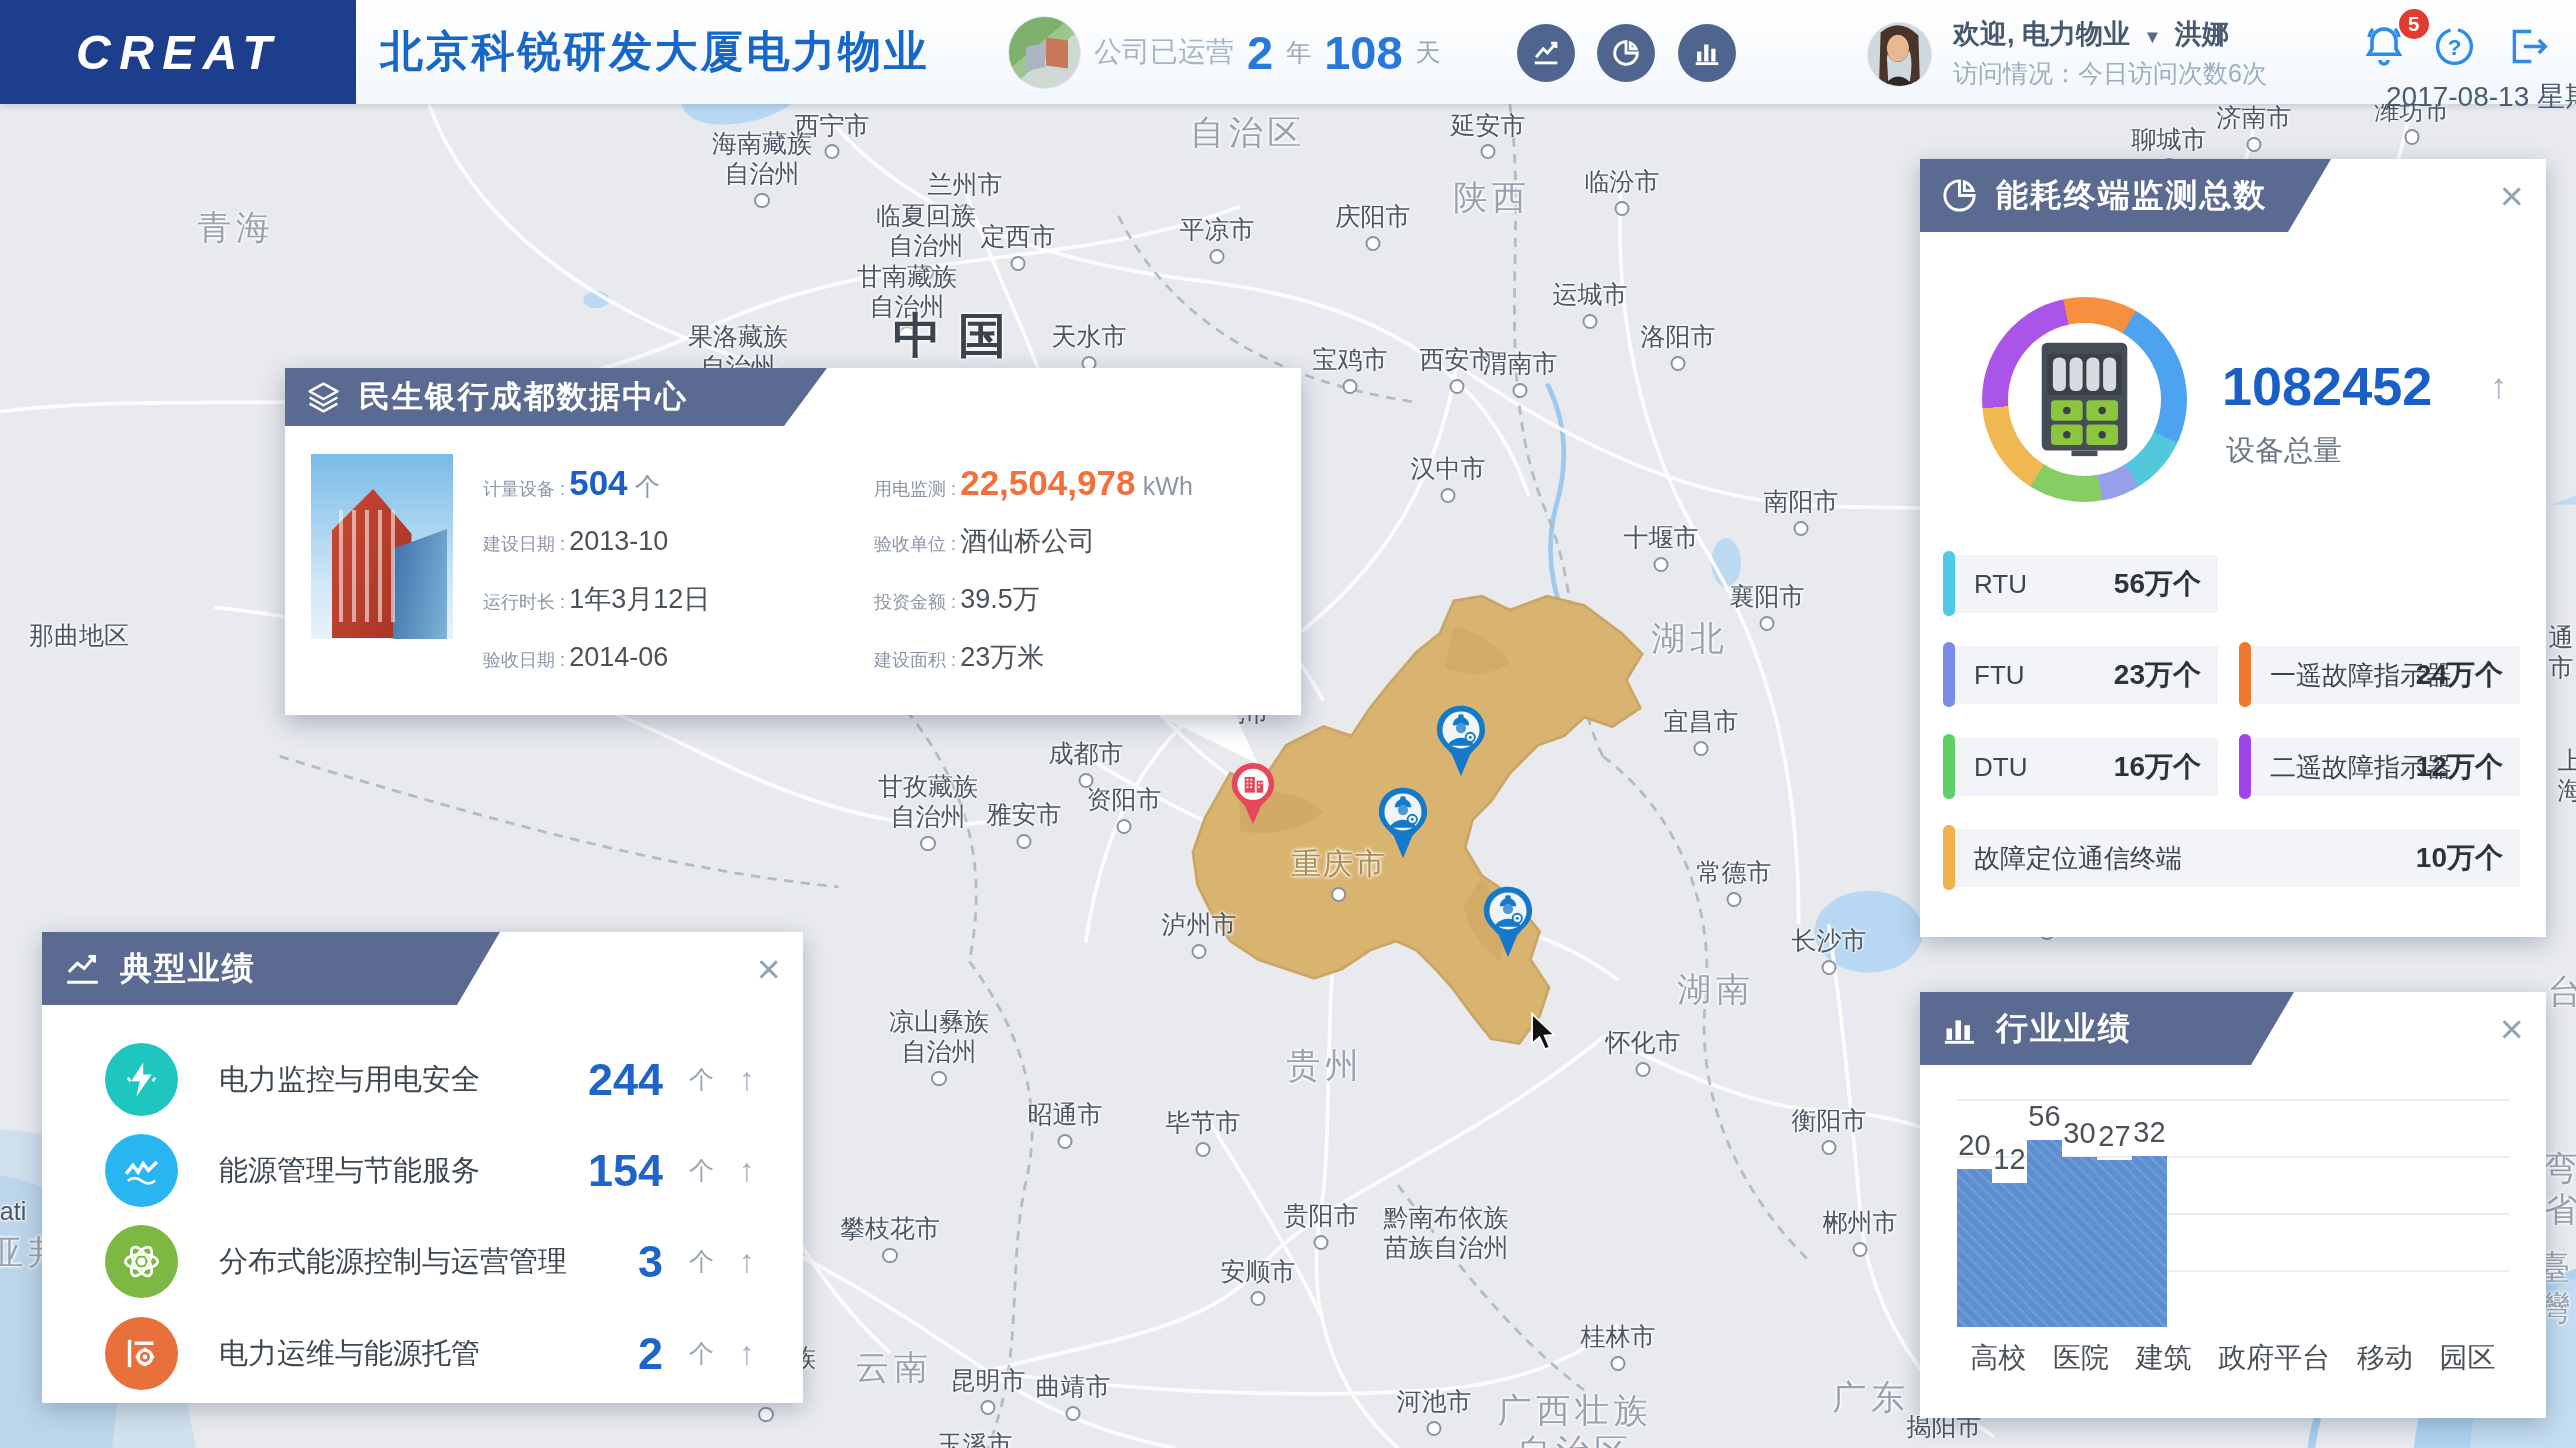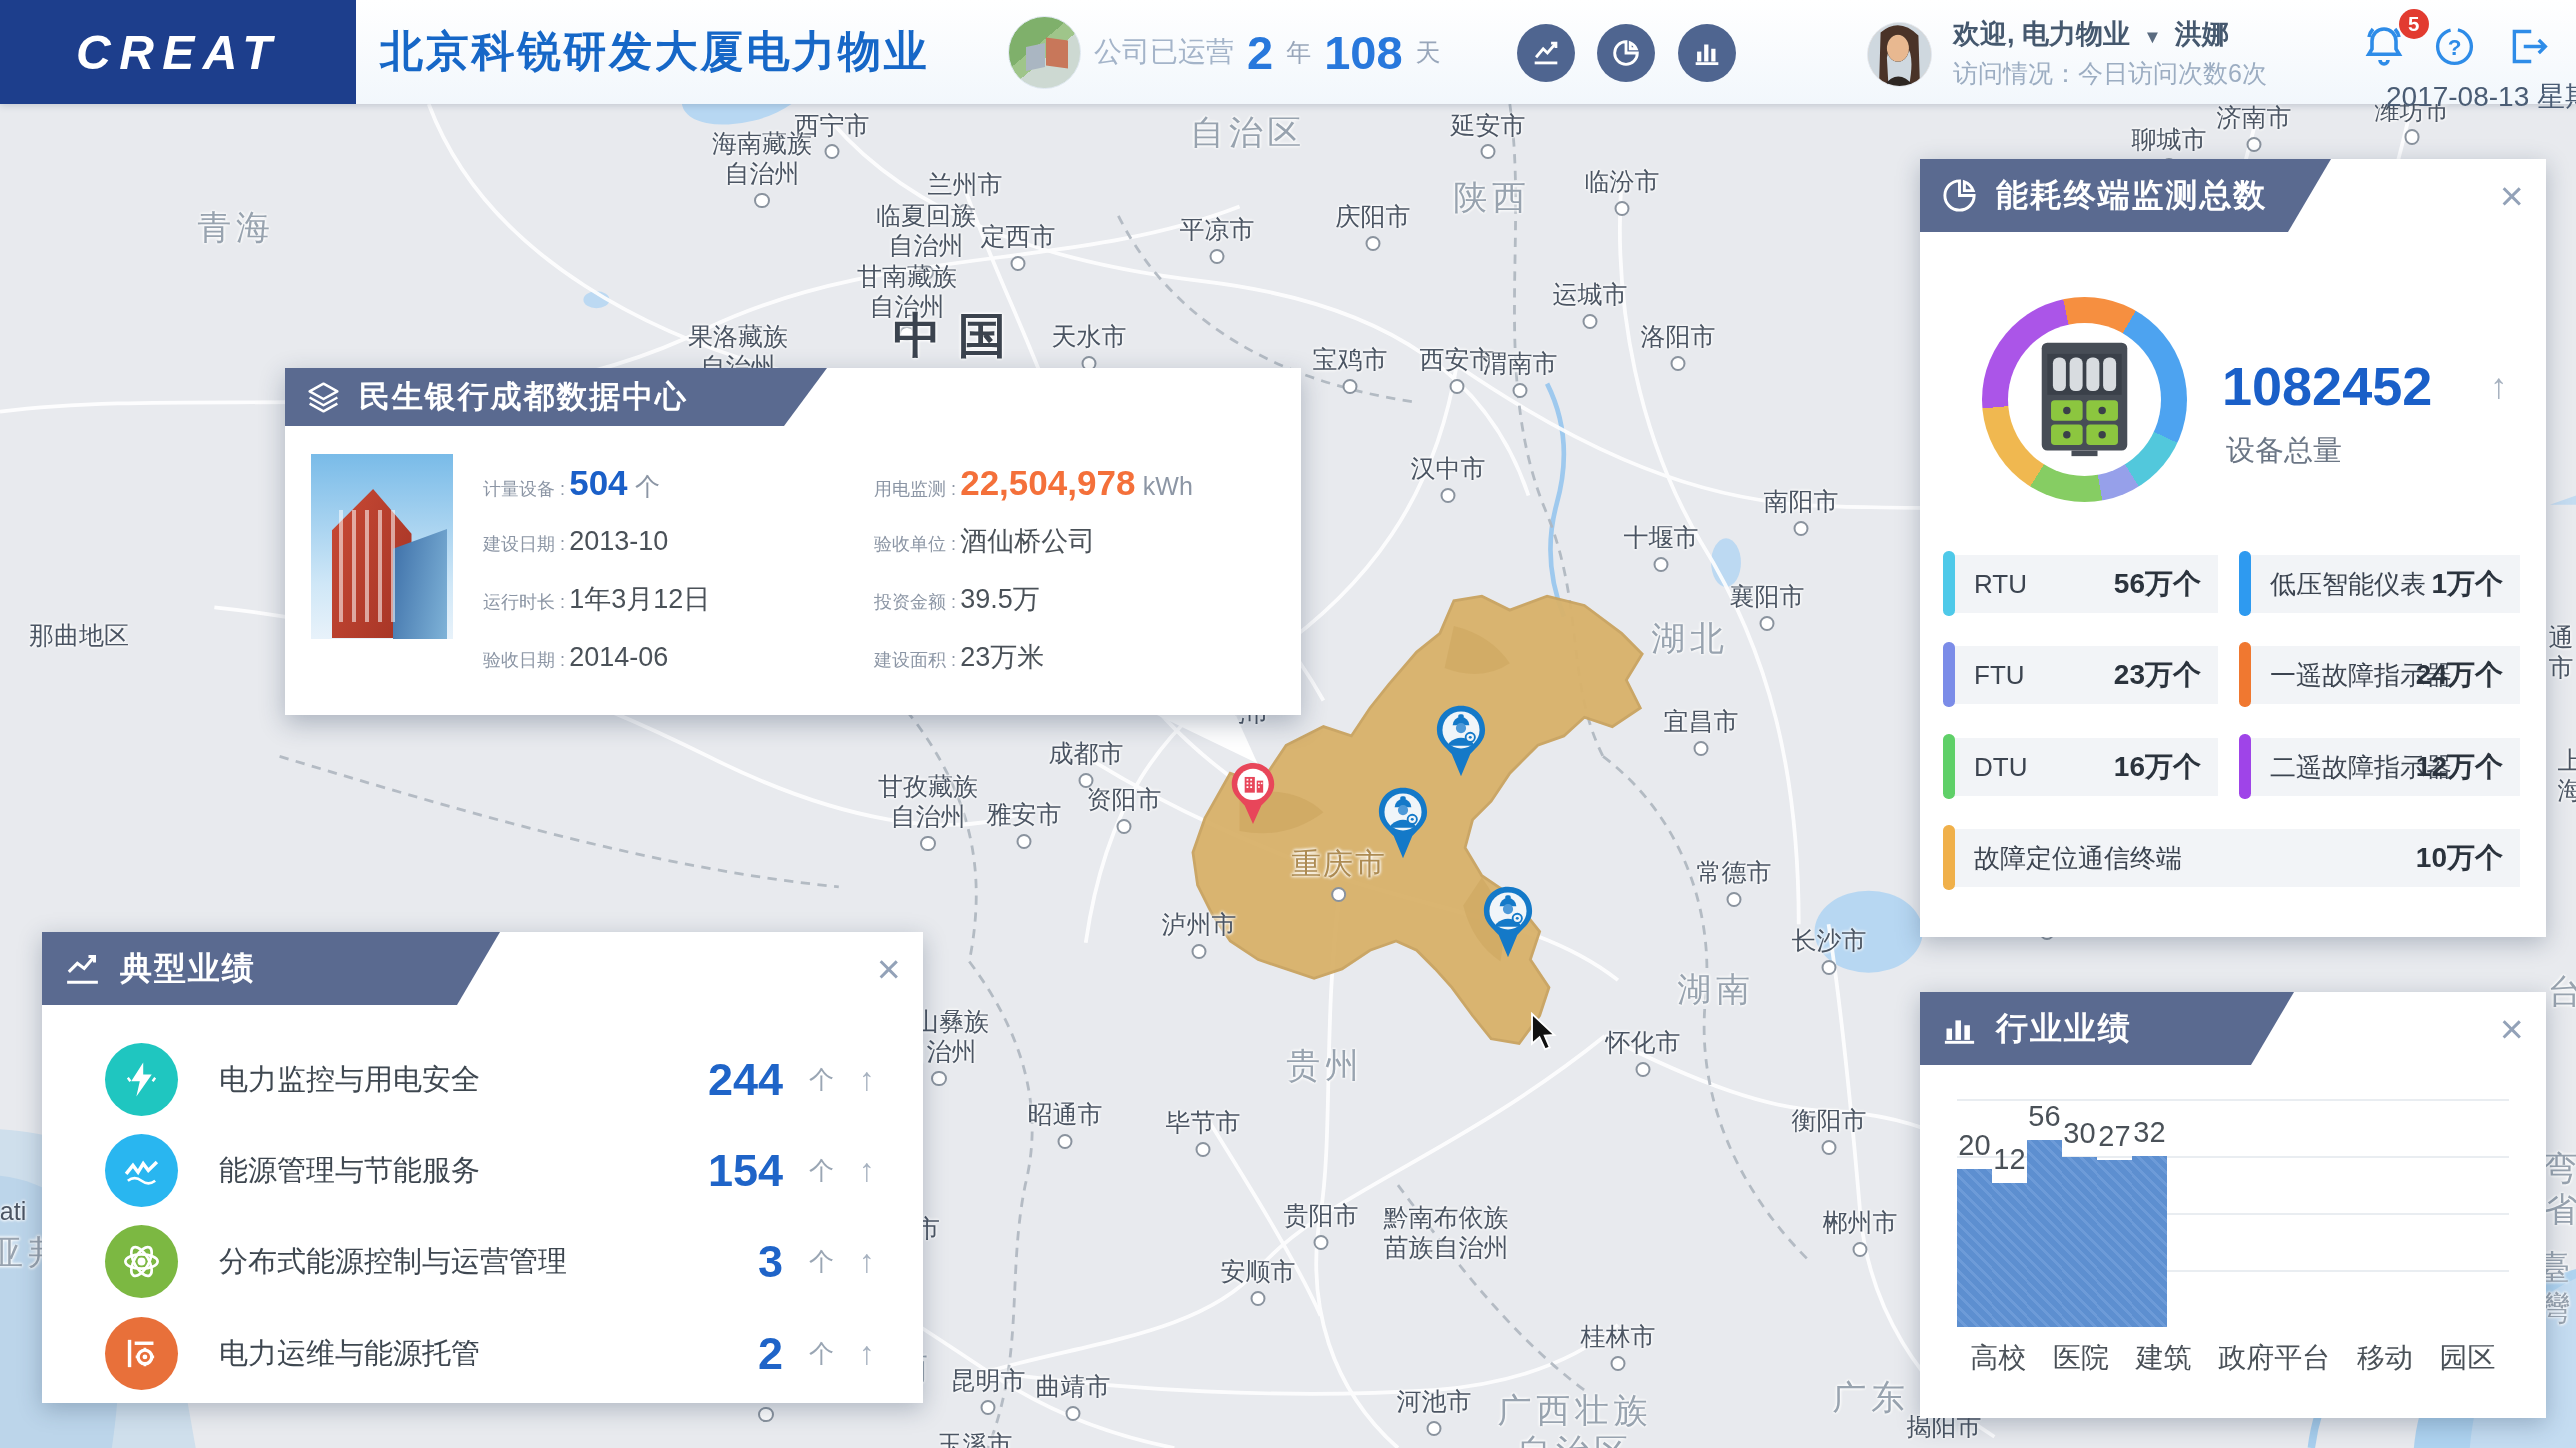--- a/index.html
+++ b/index.html
@@ -70,21 +70,21 @@
   .fields{position:absolute;left:198px;top:86px;width:802px;}
   .frow{display:flex;height:58px;align-items:center;}
   .fcell{width:391px;display:flex;align-items:baseline;white-space:nowrap;}
   .flabel{color:#8c96a5;font-size:18px;}
   .fval{color:#4a5158;font-size:27px;}
   .fval.blue{color:#1a5fc8;font-size:35px;font-weight:700;}
   .fval.orange{color:#f4703a;font-size:35px;font-weight:700;}
   .funit{color:#8c96a5;font-size:25px;margin-left:7.5px;}
   .tail{position:absolute;left:1146px;top:706px;z-index:21;}
   
-  .ach{left:42px;top:932px;width:881px;height:471px;}
+  .ach{left:42px;top:932px;width:761px;height:471px;}
   .ach .panel-head{width:438px;}
   .ach-item{position:absolute;left:0;width:100%;height:89px;display:flex;align-items:center;}
   .ach-ic{width:73px;height:73px;border-radius:50%;margin-left:63px;display:flex;align-items:center;justify-content:center;flex:none;}
   .ach-label{margin-left:41px;font-size:29px;color:#3e4750;}
   .ach-val{position:absolute;right:140px;font-size:45px;font-weight:700;color:#1f64c8;}
   .ach-unit{position:absolute;right:89px;font-size:25px;color:#9aa6b4;}
   .ach-arrow{position:absolute;right:48px;font-size:32px;color:#a7b2c0;}
   
   .term{left:1920px;top:159px;width:626px;height:778px;}
   .term .panel-head{width:391px;}
@@ -469,25 +469,20 @@
   </div>
   <div class="total-num">1082452</div>
   <div class="total-arrow">↑</div>
   <div class="total-label">设备总量</div>
 
   <div class="trow" style="left:28px;top:396px;width:270px">
     <i class="tbar" style="background: rgb(78, 201, 233);"></i>
     <span class="tlabel">RTU</span>
     <span class="tval">56万个</span>
   </div>
-  <div class="trow" style="left:324px;top:396px;width:276px">
-    <i class="tbar" style="background: rgb(46, 154, 240);"></i>
-    <span class="tlabel">低压智能仪表</span>
-    <span class="tval">1万个</span>
-  </div>
   <div class="trow" style="left:28px;top:487px;width:270px">
     <i class="tbar" style="background: rgb(123, 140, 232);"></i>
     <span class="tlabel">FTU</span>
     <span class="tval">23万个</span>
   </div>
   <div class="trow" style="left:324px;top:487px;width:276px">
     <i class="tbar" style="background: rgb(240, 120, 48);"></i>
     <span class="tlabel">一遥故障指示器</span>
     <span class="tval">24万个</span>
   </div>

